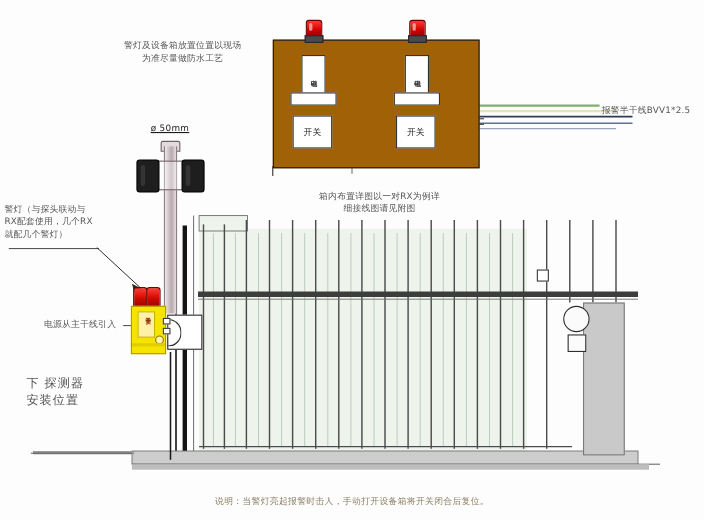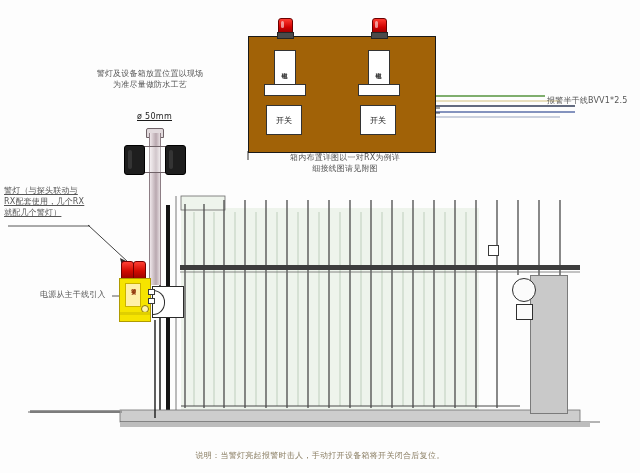--- a/index.html
+++ b/index.html
@@ -460,33 +460,35 @@
     <div class="arc"></div>
   </div>
   <div class="tinylug" style="left:148px; top:289px;"></div>
   <div class="tinylug" style="left:148px; top:298px;"></div>
 
   <div id="gatepost"></div>
   <div id="gateCircle"></div>
   <div id="gateLatch"></div>
   <div id="gateSmallSq"></div>
 
-  <div class="note blur" style="left:62px; top:36px; width:176px;margin-top:32px;">警灯及设备箱放置位置以现场
+  <div class="note blur" style="left:78px; top:36px; width:176px;">警灯及设备箱放置位置以现场
 为准尽量做防水工艺</div>
 
   <div class="dimlabel" style="left:137px; top:112px;">ø 50mm</div>
 
-  <div class="note blur left" style="left:4px; top:185px; width:96px;text-decoration:underline;">警灯（与探头联动与
+  <div class="note blur left" style="left:4px; top:185px; width:96px;">警灯（与探头联动与
 RX配套使用，几个RX
 就配几个警灯）</div>
 
   <div class="note blur left" style="left:24px; top:289px; width:111px;margin-left:16px;">电源从主干线引入</div>
 
-
-  <div class="note blur" style="left:252px; top:152px; width:186px;">箱内布置详图以一对RX为例详
+  <div class="note blur left" style="left:24px; top:341px; width:100px; font-size:11px; line-height:15px; letter-spacing:1px;">下  探测器
+安装位置</div>
+
+  <div class="note blur" style="left:252px; top:173px; width:186px;">箱内布置详图以一对RX为例详
 细接线图请见附图</div>
 
   <div class="note blur left" style="left:547px; top:95px; width:94px;">报警半干线BVV1*2.5</div>
 
 
   <div id="caption">说明：当警灯亮起报警时击人，手动打开设备箱将开关闭合后复位。</div>
 
 </div>
 
 </body></html>

